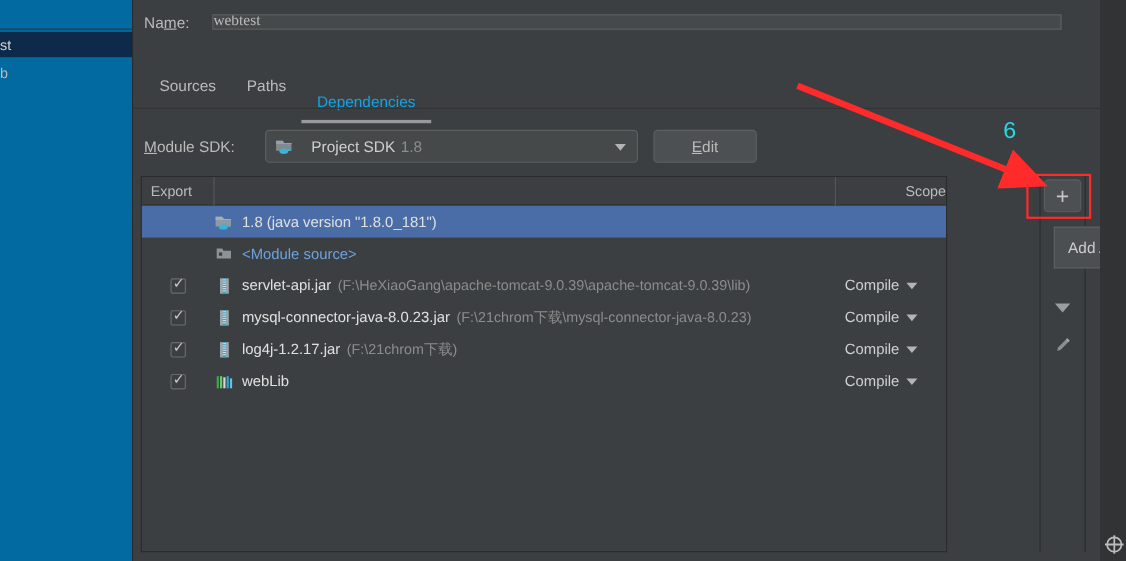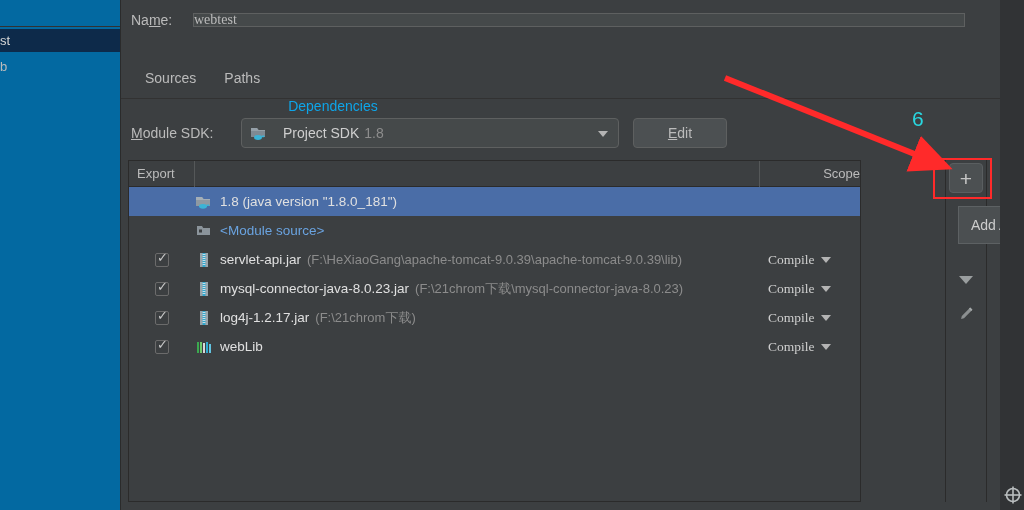--- a/index.html
+++ b/index.html
@@ -37,33 +37,33 @@
   .name-label { font-size: 14px; color: #bbbbbb; width: 62px; }
   .mn { text-decoration: underline; }
   .name-input {
     width: 772px; height: 14px;
     background: #45494a; border: 1px solid #5e6060;
     color: #bbbbbb; font-size: 14px; font-family: Liberation Serif, serif;
     padding: 0 0; outline: none;
   }
 
   
-  .tabs { position: absolute; left: 10px; top: 66px; height: 32px; display: flex; align-items: flex-start; }
+  .tabs { position: absolute; left: 10px; top: 66px; height: 32px; display: flex; align-items: center; }
   .tab {
     font-size: 14px; color: #a9b7c6; padding: 4px 14px 9px 14px;
     border-bottom: 3px solid transparent; cursor: default; color:#bbbbbb;
   }
   .tab.active { color: #0ea5e9; border-bottom-color: #9a9a9a; margin-top: 28px; }
   .tabs-underline { position: absolute; left: 0px; top: 98px; width: 880px; height: 1px; background: #323232; }
 
   
   .sdk-row { position: absolute; left: 10px; top: 118px; display: flex; align-items: center; }
   .sdk-label { font-size: 14px; color: #bbbbbb; width: 110px; }
   .sdk-combo {
-    position: relative; width: 378px; height: 30px;
+    position: relative; width: 339px; height: 30px;
     background: #45494a; border: 1px solid #5e6060; border-radius: 4px;
     display: flex; align-items: center; padding: 0 8px;
   }
   .sdk-text { font-size: 14px; color: #cfcfcf; margin-left: 8px; }
   .sdk-ver { color: #8d8d8d; margin-left: 5px; }
   .caret {
     width: 0; height: 0; border-left: 5px solid transparent; border-right: 5px solid transparent;
     border-top: 6px solid #b4b4b4; position: absolute; right: 10px; top: 12px;
   }
   .edit-btn {
@@ -85,21 +85,21 @@
   }
   .th-export { width: 66px; border-right: 1px solid #555859; }
   .th-mid { flex: 1; border-right: 1px solid #555859; }
   .th-scope { width: 100px; justify-content: flex-end; padding-left: 10px; }
 
   .tbody { position: relative; }
   .trow { display: flex; height: 29px; align-items: center; }
   .trow.selected { background: #4a6da7; }
   .cell-export { width: 66px; display: flex; align-items: center; justify-content: center; }
   .cell-name { flex: 1; display: flex; align-items: center; overflow: hidden; white-space: nowrap; }
-  .cell-scope { width: 100px; display: flex; align-items: center; justify-content: flex-start; padding-left: 8px; font-family: Liberation Serif, serif; }
+  .cell-scope { width: 100px; display: flex; align-items: center; justify-content: flex-start; padding-left: 8px; }
 
   .chk {
     width: 14px; height: 14px; border: 1px solid #6b6b6b; border-radius: 2px;
     background: #3c3f41; position: relative;
   }
   .chk.checked::after {
     content: "✓"; position: absolute; left: 1px; top: -3px;
     font-size: 13px; color: #c8c8c8; line-height: 14px;
   }
 

